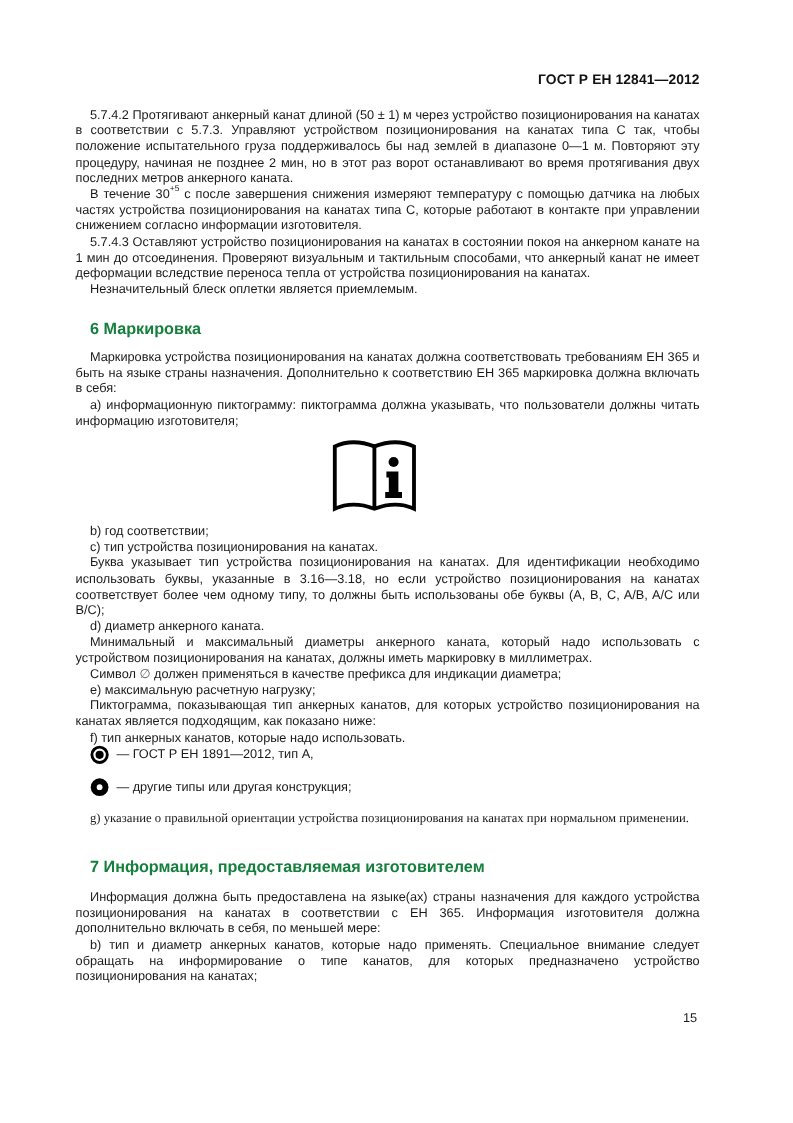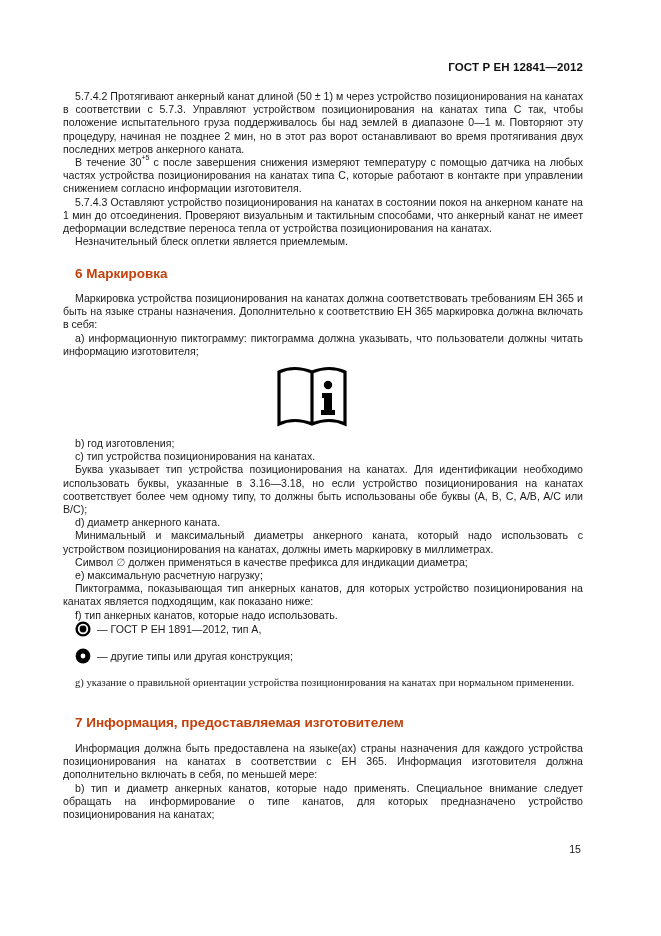--- a/index.html
+++ b/index.html
@@ -3,21 +3,21 @@
 <meta charset="utf-8">
 <style>
   html, body { margin: 0; padding: 0; background: #ffffff; }
   body { width: 661px; height: 936px; position: relative; overflow: hidden;
          font-family: "Liberation Sans", sans-serif; color: #1a1a1a; }
   .page { position: absolute; left: 0; top: 0; width: 661px; height: 790px; background: #fff; }
   .hdr { position: absolute; right: 78px; top: 61px; font-weight: bold; font-size: 11.5px; color: #111; letter-spacing: 0.1px; }
   .block { position: absolute; left: 63px; width: 520px; font-size: 10.6px; line-height: 13.2px; }
   .p { text-align: justify; text-align-last: left; margin: 0; text-indent: 12px; }
   sup { font-size: 7px; line-height: 0; position: relative; top: -1px; vertical-align: super; }
-  h2 { margin: 0; font-size: 13.5px; font-weight: bold; color: #c2410c; position: absolute; left: 75px; }
+  h2 { margin: 0; font-size: 13.5px; font-weight: bold; color: #15803d; position: absolute; left: 75px; }
   .picto { position: absolute; left: 276px; top: 366px; width: 72px; height: 62px; }
   .sym-row { position: absolute; left: 75px; font-size: 10.6px; display: flex; align-items: center; }
   .sym-row .txt { margin-left: 6px; }
   .pagenum { position: absolute; right: 80px; top: 843px; font-size: 10.6px; }
 </style>
 </head>
 <body>
 
 <div class="page">
 
@@ -40,21 +40,21 @@
   <svg class="picto" viewBox="0 0 72 62">
     <g fill="none" stroke="#000" stroke-width="3.2" stroke-linejoin="miter">
       <path d="M3 6 L3 58 Q18 51 36 58 Q54 51 69 58 L69 6 Q54 -1 36 6 Q18 -1 3 6 Z"></path>
       <line x1="36" y1="6" x2="36" y2="58"></line>
     </g>
     <circle cx="52" cy="19" r="4.2" fill="#000"></circle>
     <path d="M46 27 L56 27 L56 44 L59 44 L59 49 L45 49 L45 44 L48 44 L48 32 L46 32 Z" fill="#000"></path>
   </svg>
 
   <div class="block" style="top:437px;">
-    <p class="p">b) год изготовления;</p>
+    <p class="p">b) год соответствии;</p>
     <p class="p">c) тип устройства позиционирования на канатах.</p>
     <p class="p">Буква указывает тип устройства позиционирования на канатах. Для идентификации необходимо использовать буквы, указанные в 3.16—3.18, но если устройство позиционирования на канатах соответствует более чем одному типу, то должны быть использованы обе буквы (A, B, C, A/B, A/C или B/C);</p>
     <p class="p">d) диаметр анкерного каната.</p>
     <p class="p">Минимальный и максимальный диаметры анкерного каната, который надо использовать с устройством позиционирования на канатах, должны иметь маркировку в миллиметрах.</p>
     <p class="p"><span>Символ </span><span style="color:#666;">∅</span><span> должен применяться в качестве префикса для индикации диаметра;</span></p>
     <p class="p">e) максимальную расчетную нагрузку;</p>
     <p class="p">Пиктограмма, показывающая тип анкерных канатов, для которых устройство позиционирования на канатах является подходящим, как показано ниже:</p>
     <p class="p">f) тип анкерных канатов, которые надо использовать.</p>
   </div>
 

